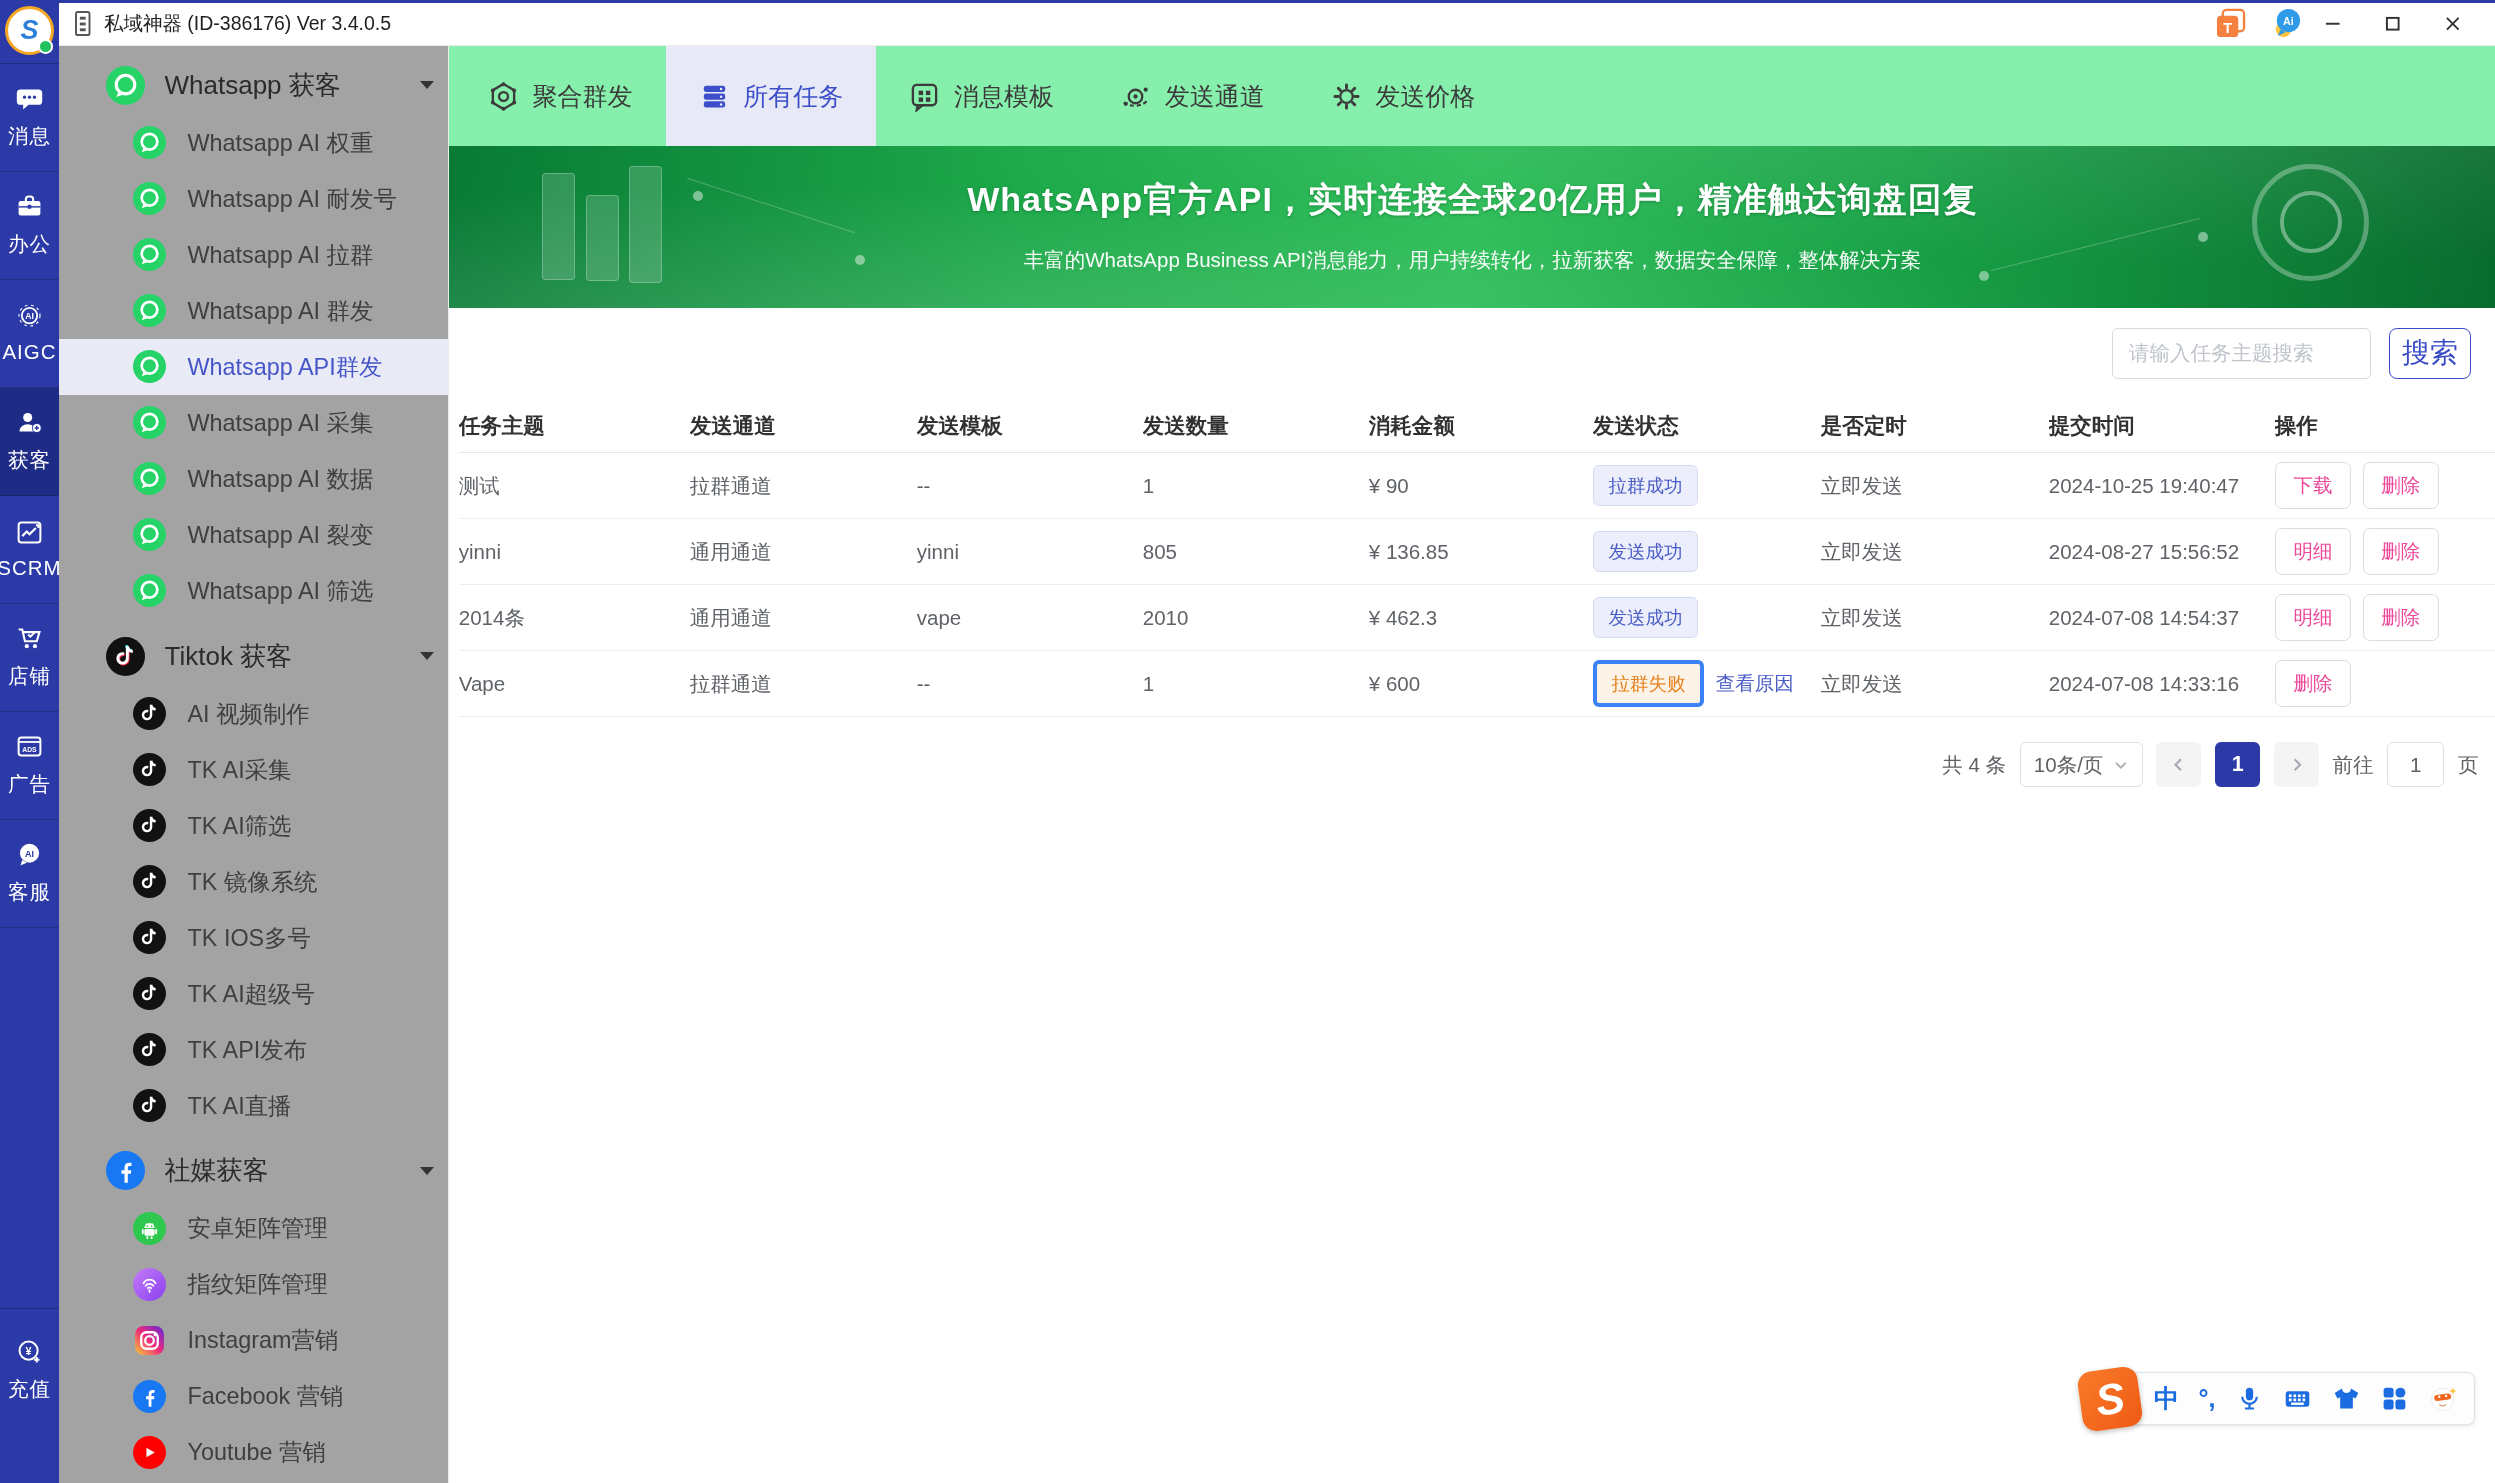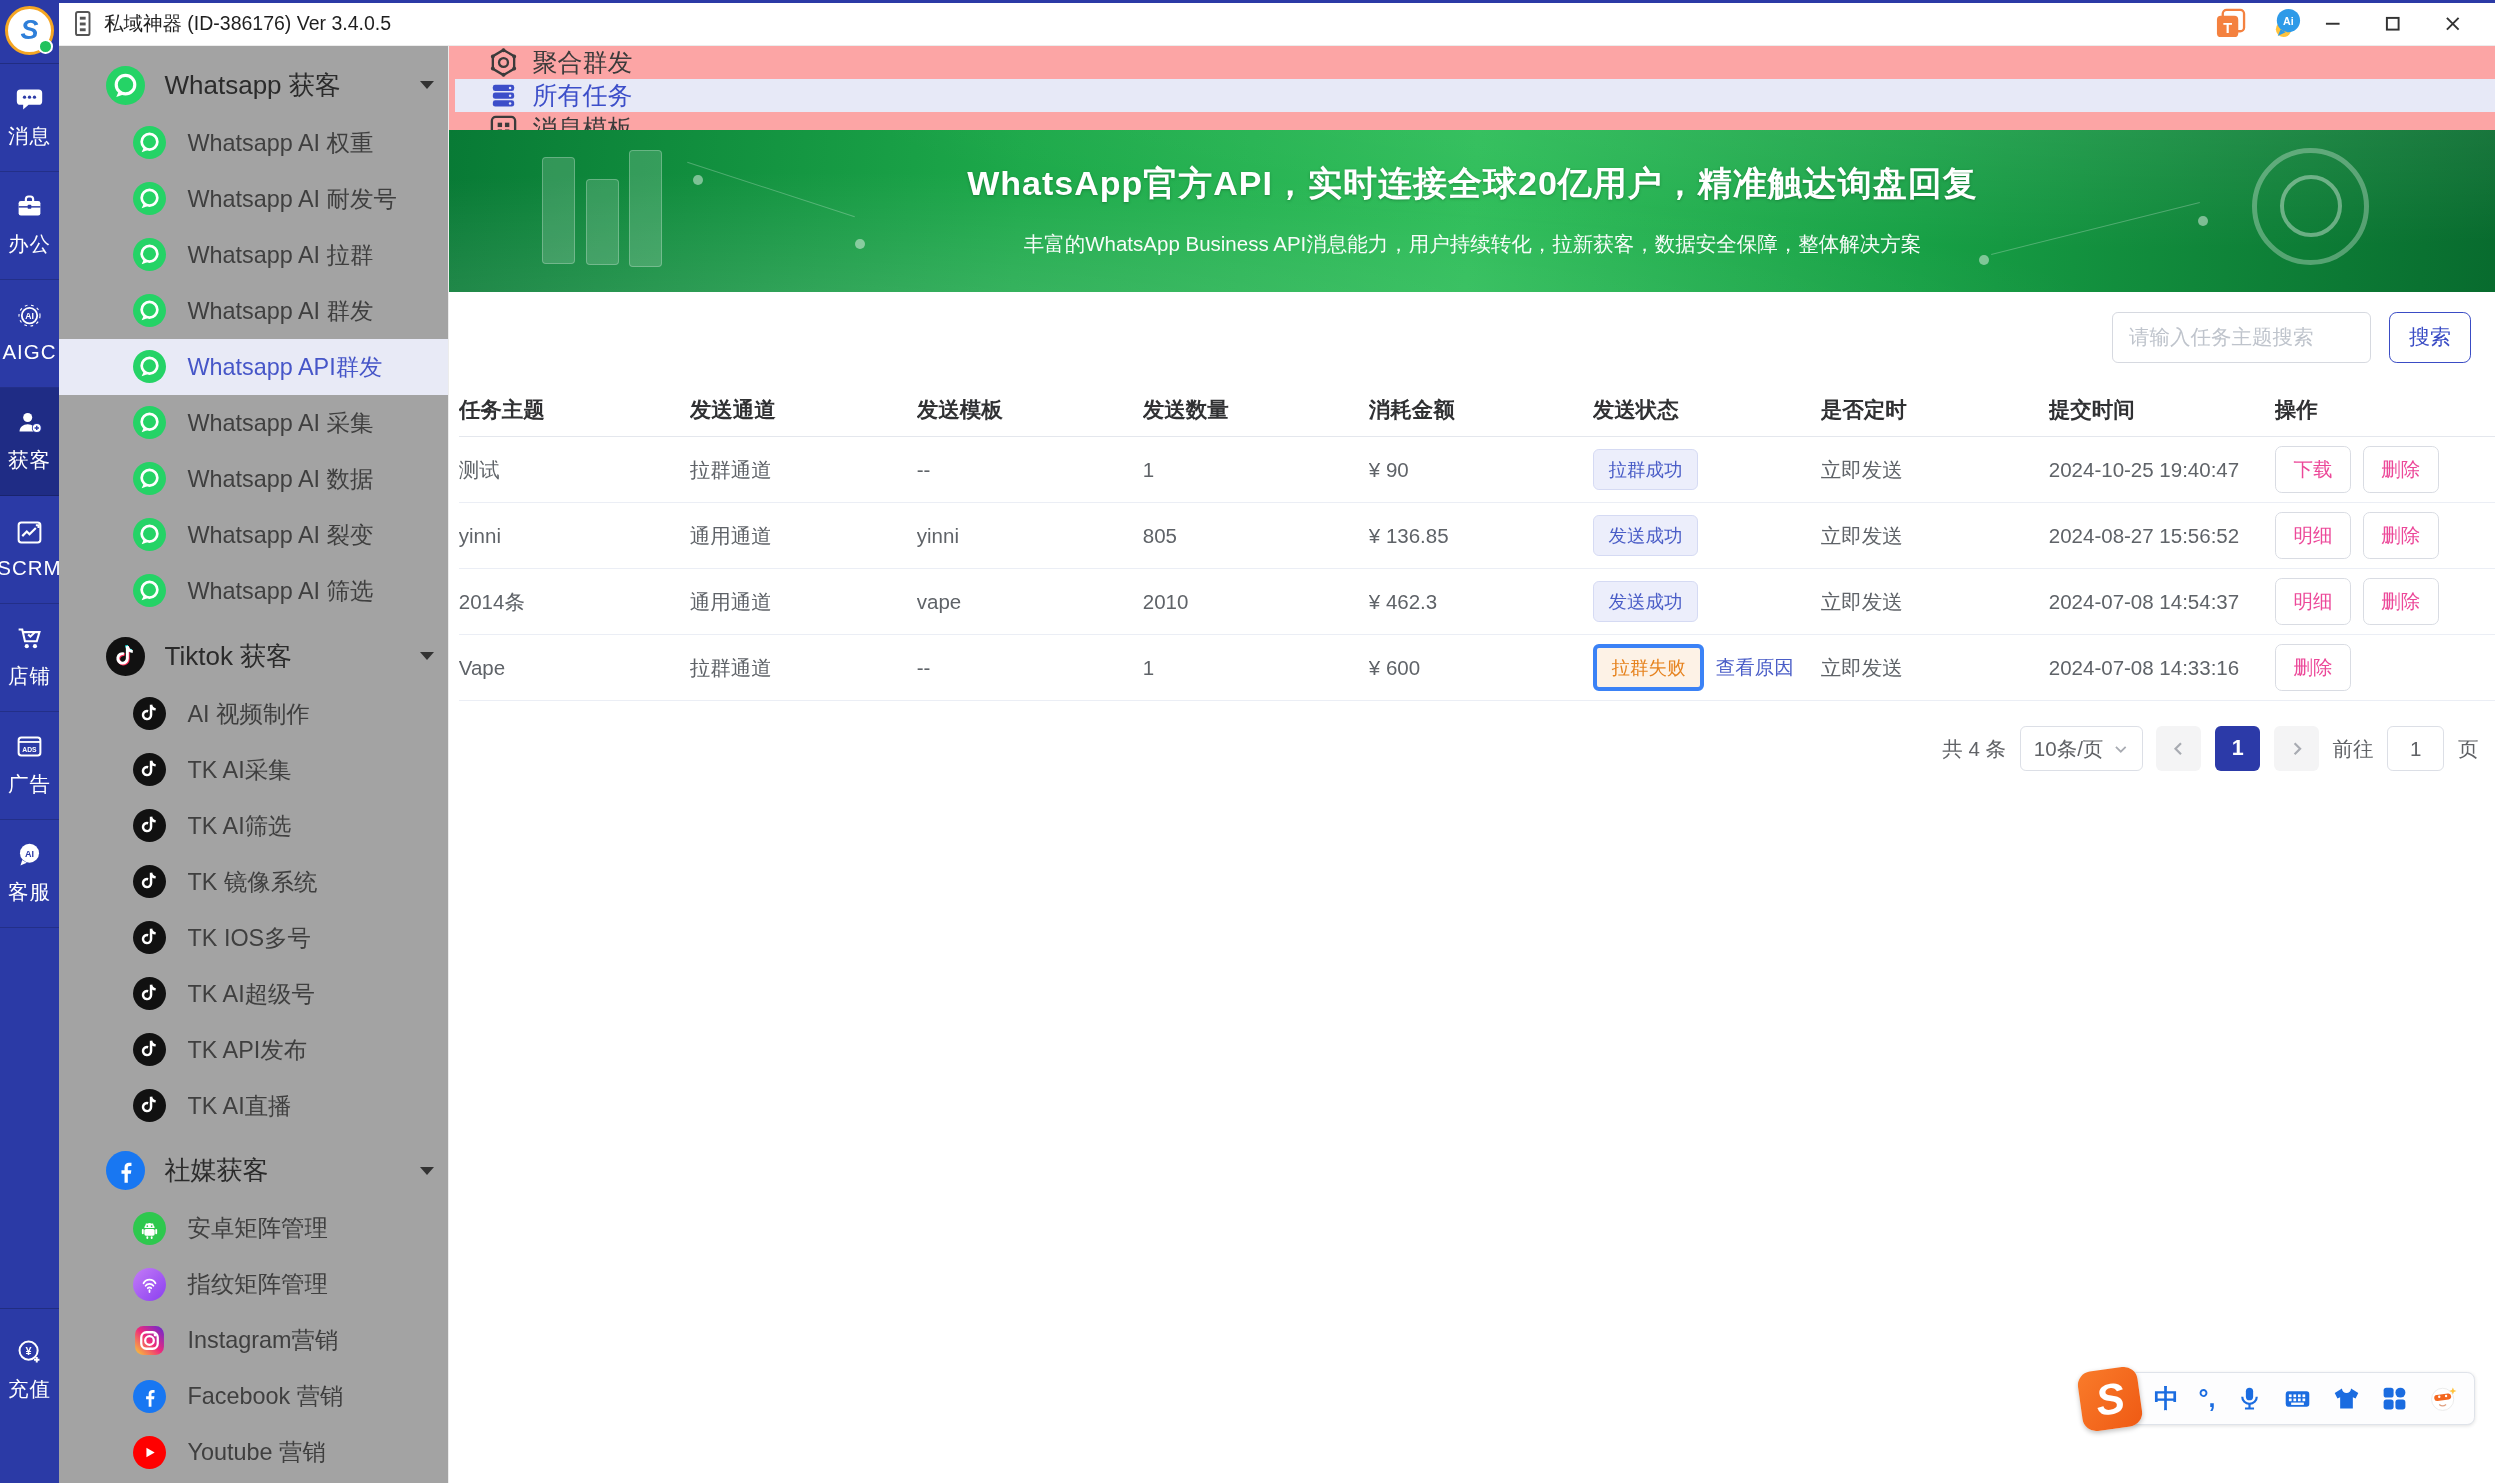--- a/index.html
+++ b/index.html
@@ -45,21 +45,21 @@
     border-right:7.8px solid transparent; border-top:8.8px solid #333; }
   .sub-item { height:56px; display:flex; align-items:center; padding-left:74px; cursor:pointer; }
   .sub-item .sicon { width:33px; height:33px; flex:0 0 33px; }
   .sub-item .slabel { margin-left:21.5px; font-size:23.4px; color:#3f3f3f; }
   .sub-item.selected { background:#e8eaf6;text-align:right; }
   .sub-item.selected .slabel { color:#4656c8; }
   .group-gap { height:7.8px; }
 
   
   .main { position:absolute; left:449px; top:46px; right:0; bottom:0; background:#fff; }
-  .tabstrip { height:84px; background:#fca5a5; display:flex; align-items:stretch; padding-left:5.9px;flex-direction:column; }
+  .tabstrip { height:100px; background:#86efac; display:flex; align-items:stretch; padding-left:5.9px; }
   .tab { display:flex; align-items:center; gap:13.7px; padding:0 33px; cursor:pointer;
     font-size:25px; color:#3b3b3b; }
   .tab svg { width:31px; height:31px; }
   .tab.active { background:#e7e9f7; color:#3c4ec9; }
 
   .banner { position:relative; height:162px; overflow:hidden; text-align:center; color:#fff;
     background:
       radial-gradient(ellipse at 18% 115%, rgba(255,255,255,.14), transparent 55%),
       radial-gradient(ellipse at 82% -20%, rgba(255,255,255,.10), transparent 55%),
       linear-gradient(95deg,#087a35 0%,#1da94a 28%,#2dbd58 50%,#17a045 72%,#086b2e 100%); }
@@ -80,21 +80,21 @@
   .deco-dot { width:9.8px; height:9.8px; border-radius:50%; background:rgba(255,255,255,.45); }
   .d1 { left:244px; top:45px; } .d2 { left:406px; top:109px; } .d3 { right:288px; top:86px; } .d4 { right:507px; top:125px; }
 
   .searchrow { height:90px; display:flex; align-items:center; justify-content:flex-end;
     padding-right:25px; gap:17.6px; }
   .search-input { width:259px; height:51px; border:1px solid #d6d9e0; border-radius:5.9px;
     padding:0 15.6px; font-size:20.5px; color:#333; outline:none;
     font-family:"Liberation Sans","DejaVu Sans",sans-serif; }
   .search-input::placeholder { color:#bfc4cc; }
   .search-btn { width:82px; height:51px; background:#fff; border:1px solid #3a4cc5; color:#3a4cc5;
-    border-radius:7.8px; font-size:21px; cursor:pointer;
+    border-radius:7.8px; font-size:28px; cursor:pointer;
     font-family:Liberation Serif, serif; }
 
   .table { padding-left:9.8px; }
   .trow { display:grid; grid-template-columns:231px 227px 226px 226px 224px 228px 228px 226px 1fr;
     align-items:center; }
   .thead { height:55px; border-bottom:1px solid #e4e7ed; }
   .thead .cell { font-size:21.5px; font-weight:bold; color:#303133; }
   .tbody-row { height:66px; border-bottom:1px solid #ebeef5; }
   .tbody-row .cell { font-size:20.5px; color:#5f6368; }
   .cell { padding-right:9.8px; white-space:nowrap; overflow:hidden; }

